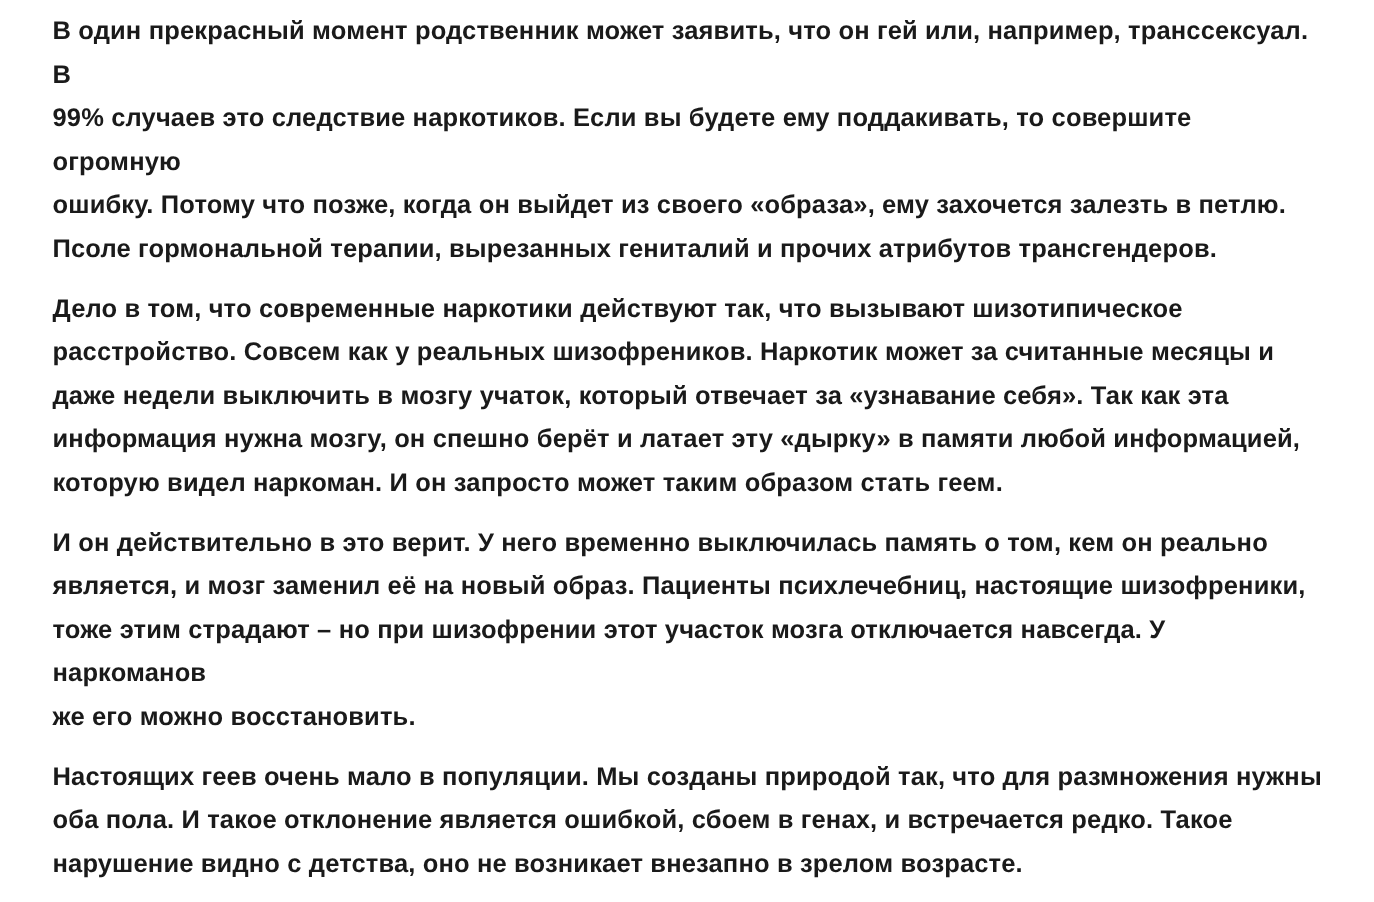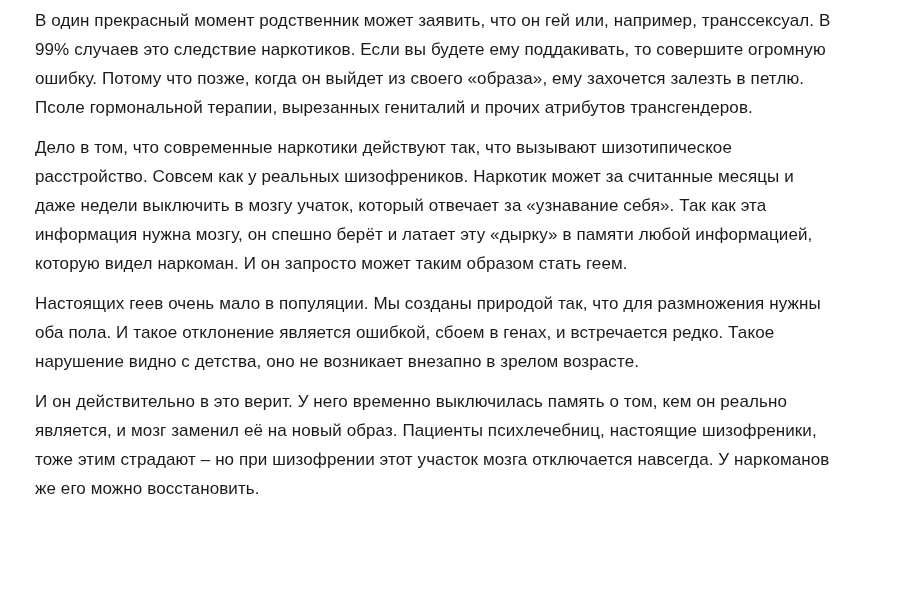--- a/index.html
+++ b/index.html
@@ -12,20 +12,21 @@
     height: 601px;
     font-family: "Liberation Sans", sans-serif;
   }
   .page {
     box-sizing: border-box;
     width: 892px;
     height: 601px;
     padding: 6px 10px 0 35px;
     overflow: hidden;
     background: #ffffff;
+    font-weight: bold;
   }
   .page p {
     margin: 0 0 11px 0;
     font-size: 17px;
     line-height: 29px;
     color: #1a1a1a;
     white-space: pre-line; 
     letter-spacing: 0.1px;
   }
 </style>
@@ -35,20 +36,20 @@
 <div class="page">
   <p>В один прекрасный момент родственник может заявить, что он гей или, например, транссексуал. В
 99% случаев это следствие наркотиков. Если вы будете ему поддакивать, то совершите огромную
 ошибку. Потому что позже, когда он выйдет из своего «образа», ему захочется залезть в петлю.
 Псоле гормональной терапии, вырезанных гениталий и прочих атрибутов трансгендеров.</p>
   <p>Дело в том, что современные наркотики действуют так, что вызывают шизотипическое
 расстройство. Совсем как у реальных шизофреников. Наркотик может за считанные месяцы и
 даже недели выключить в мозгу учаток, который отвечает за «узнавание себя». Так как эта
 информация нужна мозгу, он спешно берёт и латает эту «дырку» в памяти любой информацией,
 которую видел наркоман. И он запросто может таким образом стать геем.</p>
-  <p>Настоящих геев очень мало в популяции. Мы созданы природой так, что для размножения нужны
-оба пола. И такое отклонение является ошибкой, сбоем в генах, и встречается редко. Такое
-нарушение видно с детства, оно не возникает внезапно в зрелом возрасте.</p>
   <p>И он действительно в это верит. У него временно выключилась память о том, кем он реально
 является, и мозг заменил её на новый образ. Пациенты психлечебниц, настоящие шизофреники,
 тоже этим страдают – но при шизофрении этот участок мозга отключается навсегда. У наркоманов
 же его можно восстановить.</p>
+  <p>Настоящих геев очень мало в популяции. Мы созданы природой так, что для размножения нужны
+оба пола. И такое отклонение является ошибкой, сбоем в генах, и встречается редко. Такое
+нарушение видно с детства, оно не возникает внезапно в зрелом возрасте.</p>
 </div>
 
 </body></html>

